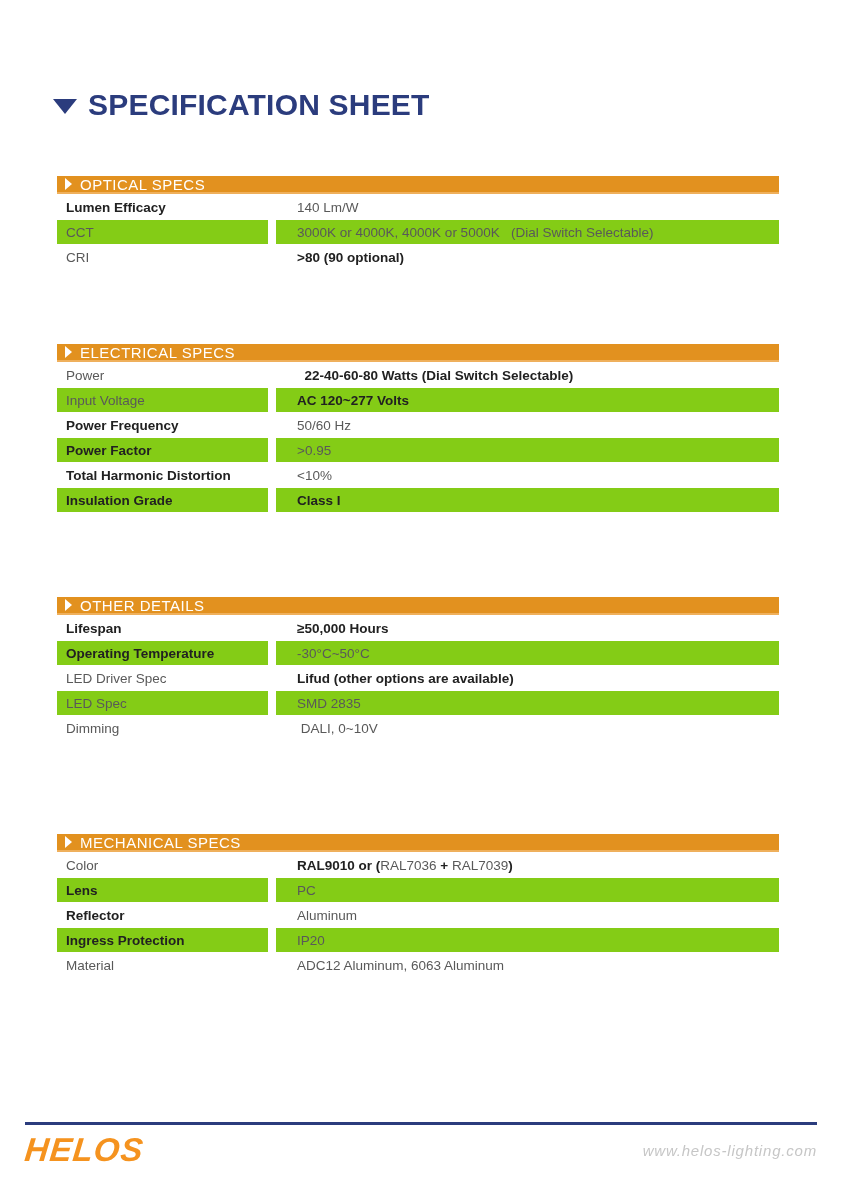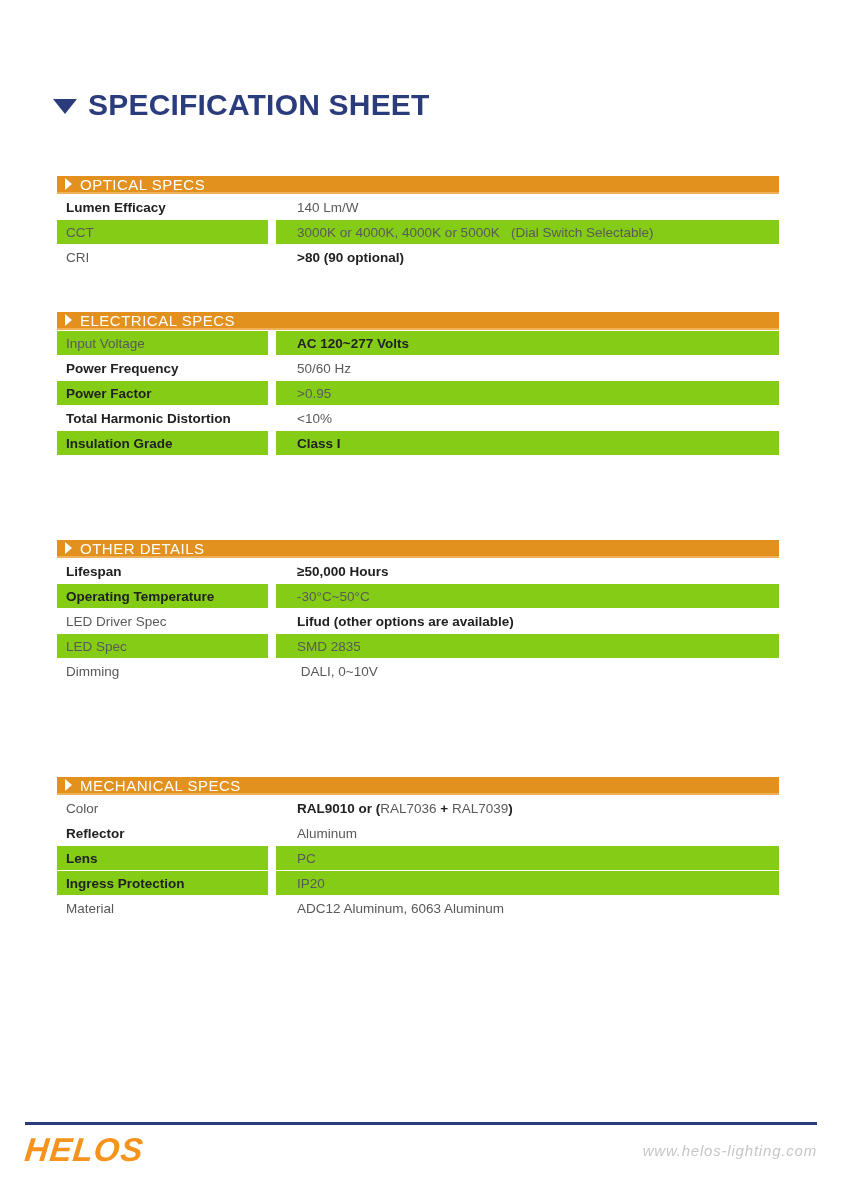--- a/index.html
+++ b/index.html
@@ -20,21 +20,21 @@
     border-right:12px solid transparent;
     border-top:15px solid #2B3C7D;
     margin-top:3px;
   }
   .title-text {
     color:#2B3C7D; font-size:30px; font-weight:bold; letter-spacing:0.2px;
   }
   
   .sections { position:absolute; left:57px; top:176px; width:722px; }
   .section { width:100%; }
-  .section + .section { margin-top:43px; }
+  .section + .section { margin-top:75px; }
   .section:nth-child(3) { margin-top:85px; }
   .section:nth-child(4) { margin-top:94px; }
   .sec-header {
     height:18px; background:#E2911F; color:#ffffff;
     display:flex; align-items:center; gap:8px; padding-left:8px;
     font-size:15px; letter-spacing:0.5px; font-weight:400;
     border-bottom:2px solid #EFB05C;
   }
   .sec-tri {
     width:0; height:0;
@@ -100,20 +100,25 @@
           <div class="cell-label t-normal">CRI</div>
           <div class="cell-gap"></div>
           <div class="cell-value t-bold">&gt;80 (90 optional)</div>
         </div>
       </div>
       <div class="section">
         <div class="sec-header">
           <span class="sec-tri"></span>
           <span>ELECTRICAL SPECS</span>
         </div>
+        <div class="row">
+          <div class="cell-label t-normal">Power</div>
+          <div class="cell-gap"></div>
+          <div class="cell-value t-bold">  22-40-60-80 Watts (Dial Switch Selectable)</div>
+        </div>
         <div class="row shaded">
           <div class="cell-label t-normal">Input Voltage</div>
           <div class="cell-gap"></div>
           <div class="cell-value t-bold">AC 120~277 Volts</div>
         </div>
         <div class="row">
           <div class="cell-label t-bold">Power Frequency</div>
           <div class="cell-gap"></div>
           <div class="cell-value t-normal">50/60 Hz</div>
         </div>
@@ -167,29 +172,29 @@
       <div class="section">
         <div class="sec-header">
           <span class="sec-tri"></span>
           <span>MECHANICAL SPECS</span>
         </div>
         <div class="row">
           <div class="cell-label t-normal">Color</div>
           <div class="cell-gap"></div>
           <div class="cell-value"><span class="t-bold">RAL9010 or (</span><span class="t-normal">RAL7036 </span><span class="t-bold">+ </span><span class="t-normal">RAL7039</span><span class="t-bold">)</span></div>
         </div>
+        <div class="row shaded">
+          <div class="cell-label t-bold">Lens</div>
+          <div class="cell-gap"></div>
+          <div class="cell-value t-normal">PC</div>
+        </div>
         <div class="row">
           <div class="cell-label t-bold">Reflector</div>
           <div class="cell-gap"></div>
           <div class="cell-value t-normal">Aluminum</div>
-        </div>
-        <div class="row shaded">
-          <div class="cell-label t-bold">Lens</div>
-          <div class="cell-gap"></div>
-          <div class="cell-value t-normal">PC</div>
         </div>
         <div class="row shaded">
           <div class="cell-label t-bold">Ingress Protection</div>
           <div class="cell-gap"></div>
           <div class="cell-value t-normal">IP20</div>
         </div>
         <div class="row">
           <div class="cell-label t-normal">Material</div>
           <div class="cell-gap"></div>
           <div class="cell-value t-normal">ADC12 Aluminum, 6063 Aluminum</div>

